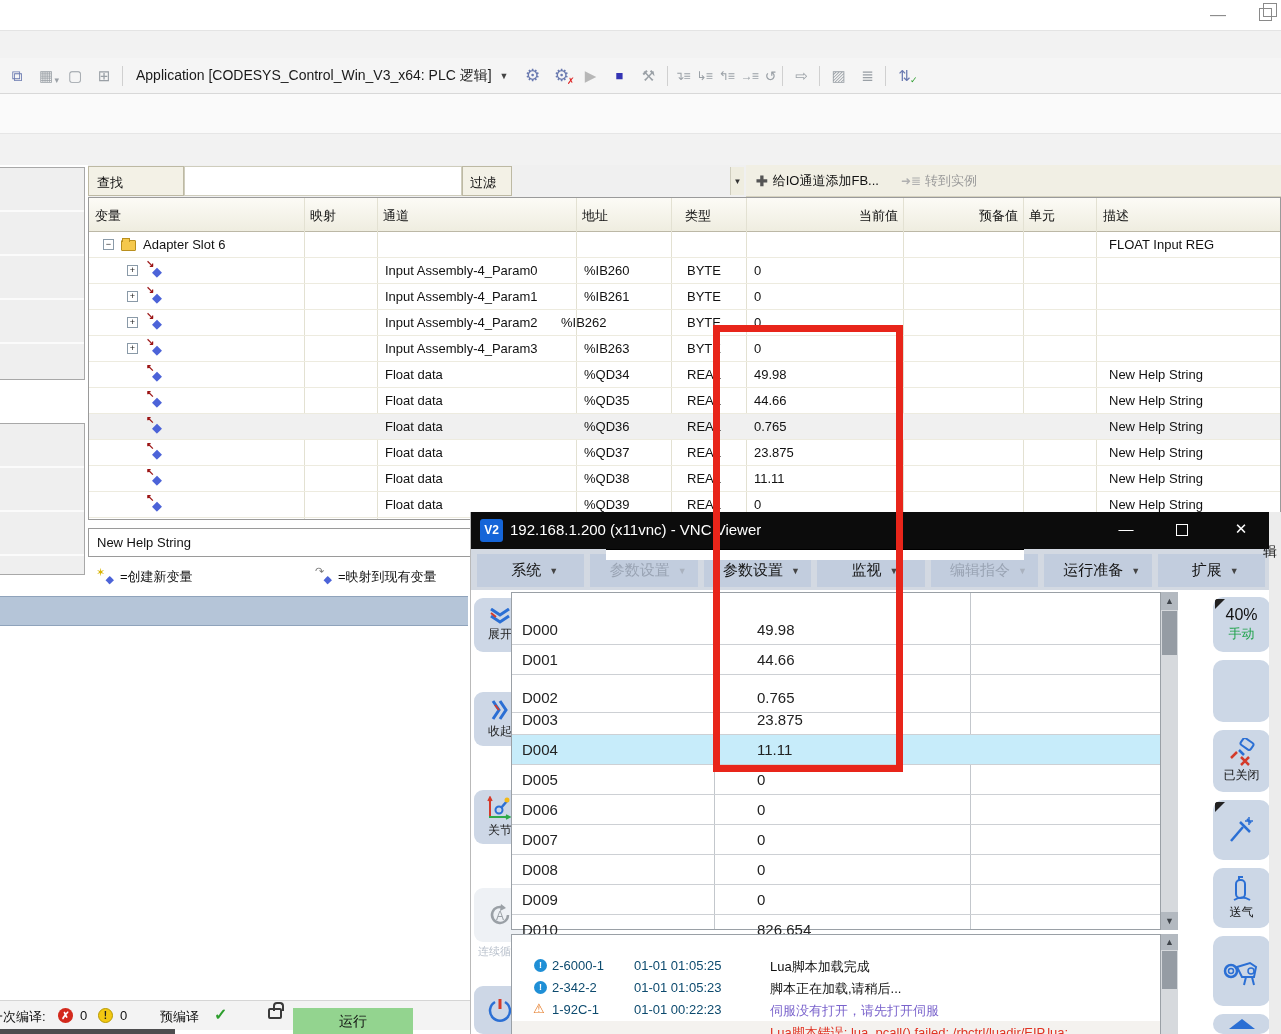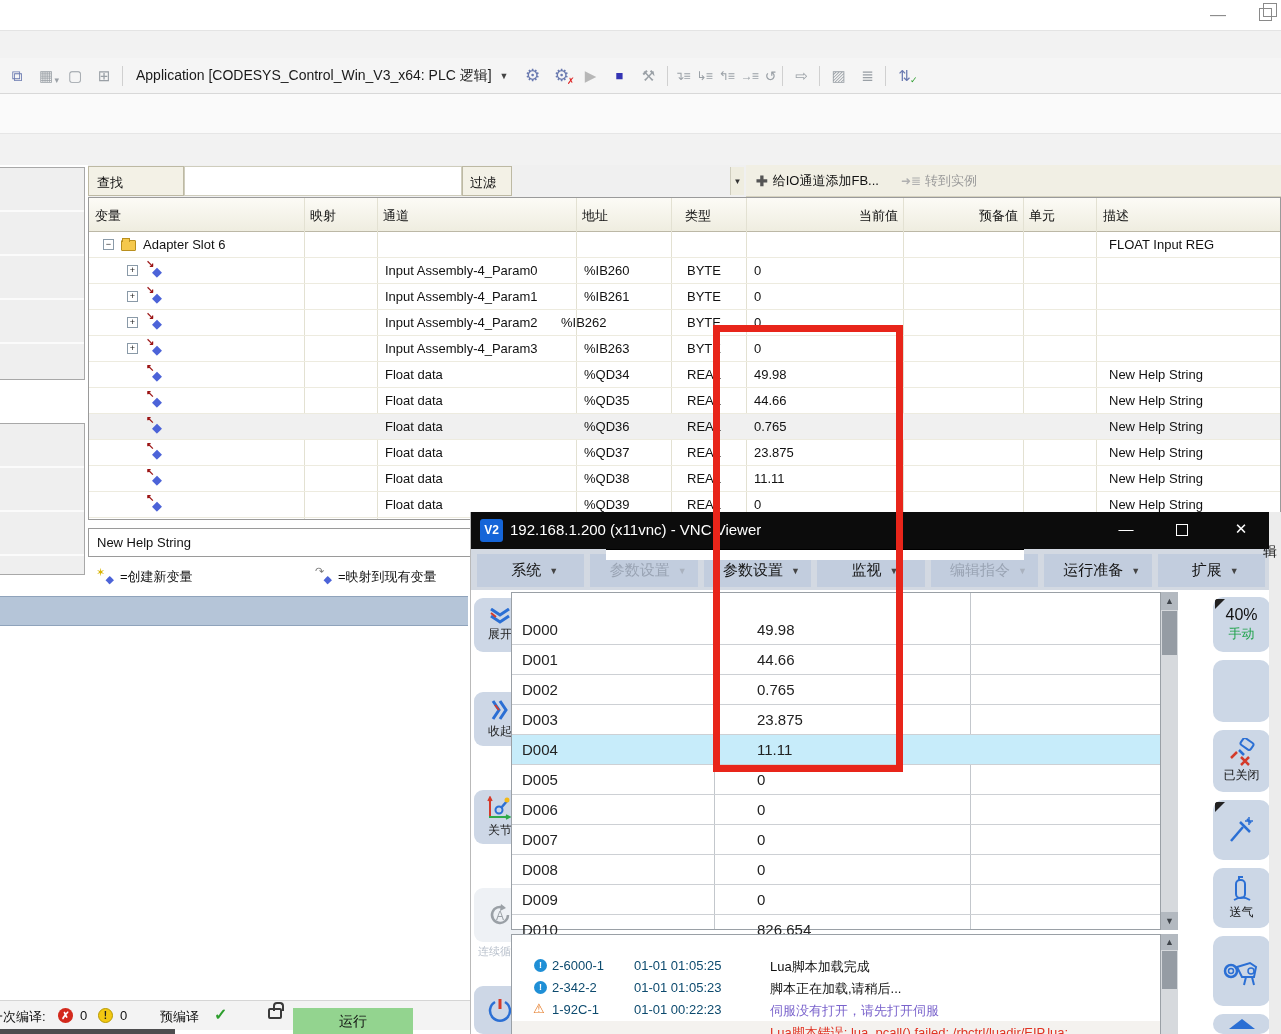--- a/index.html
+++ b/index.html
@@ -484,21 +484,21 @@
           <div class="vrow" style="top: 0px;">
             <span style="left: 10px;">D000</span>
             <span style="left: 245px;">49.98</span>
             <span style="left: 470px;"></span>
           </div>
           <div class="vrow" style="top: 30px;">
             <span style="left: 10px;">D001</span>
             <span style="left: 245px;">44.66</span>
             <span style="left: 470px;"></span>
           </div>
-          <div class="vrow" style="top: 60px;">
+          <div class="vrow" style="top: 68px;">
             <span style="left: 10px;">D002</span>
             <span style="left: 245px;">0.765</span>
             <span style="left: 470px;"></span>
           </div>
           <div class="vrow" style="top: 90px;">
             <span style="left: 10px;">D003</span>
             <span style="left: 245px;">23.875</span>
             <span style="left: 470px;"></span>
           </div>
           <div class="vrow sel" style="top: 120px;">

